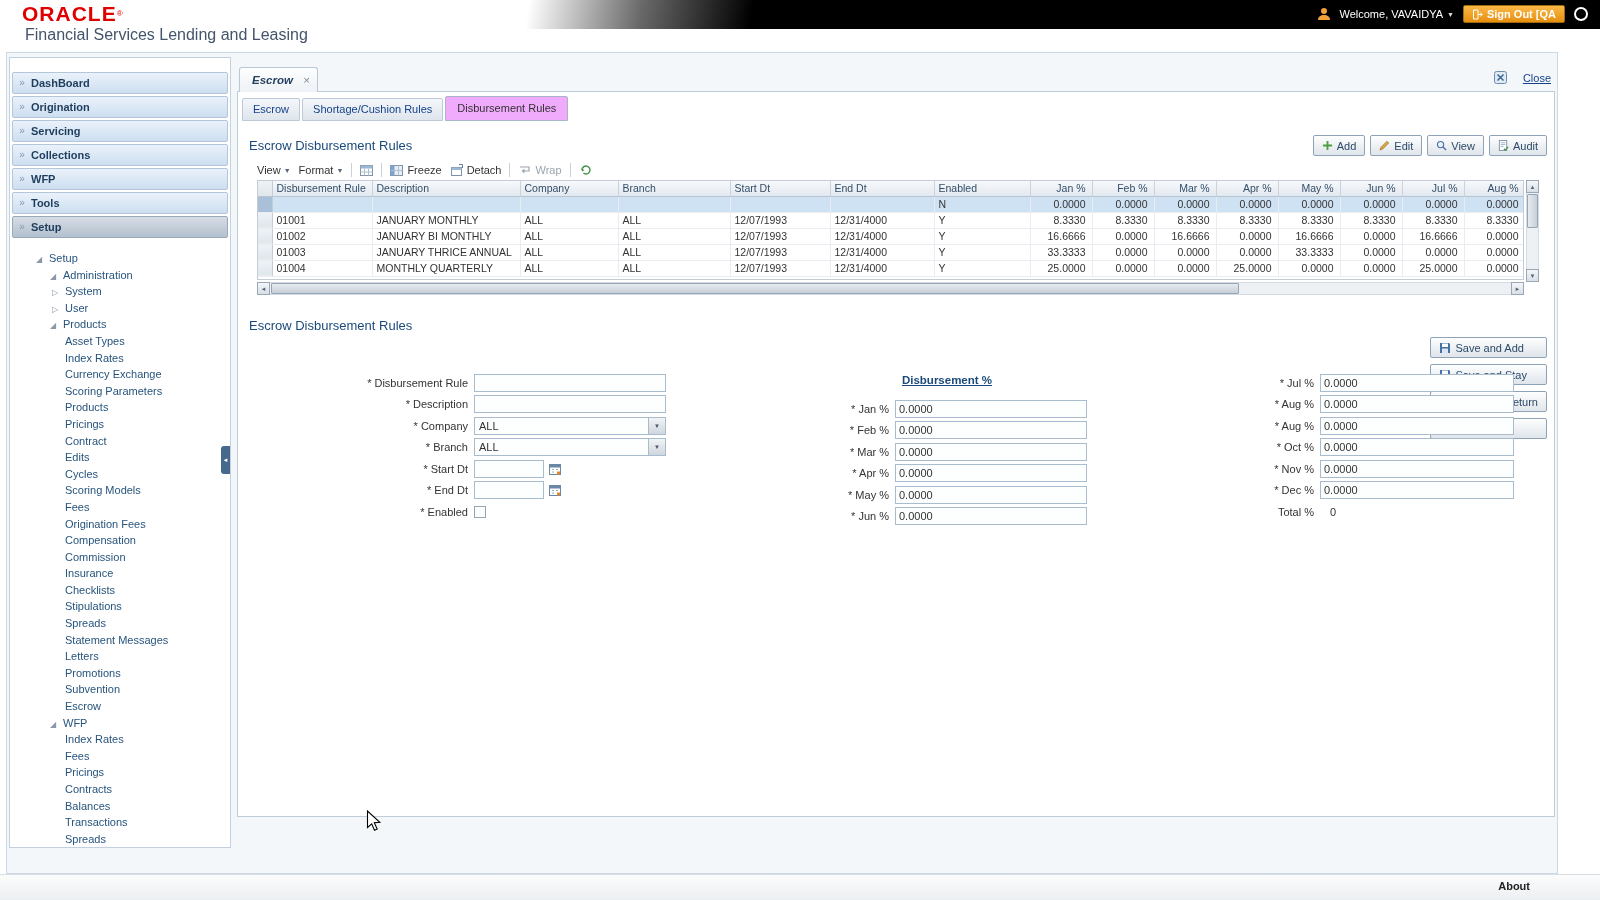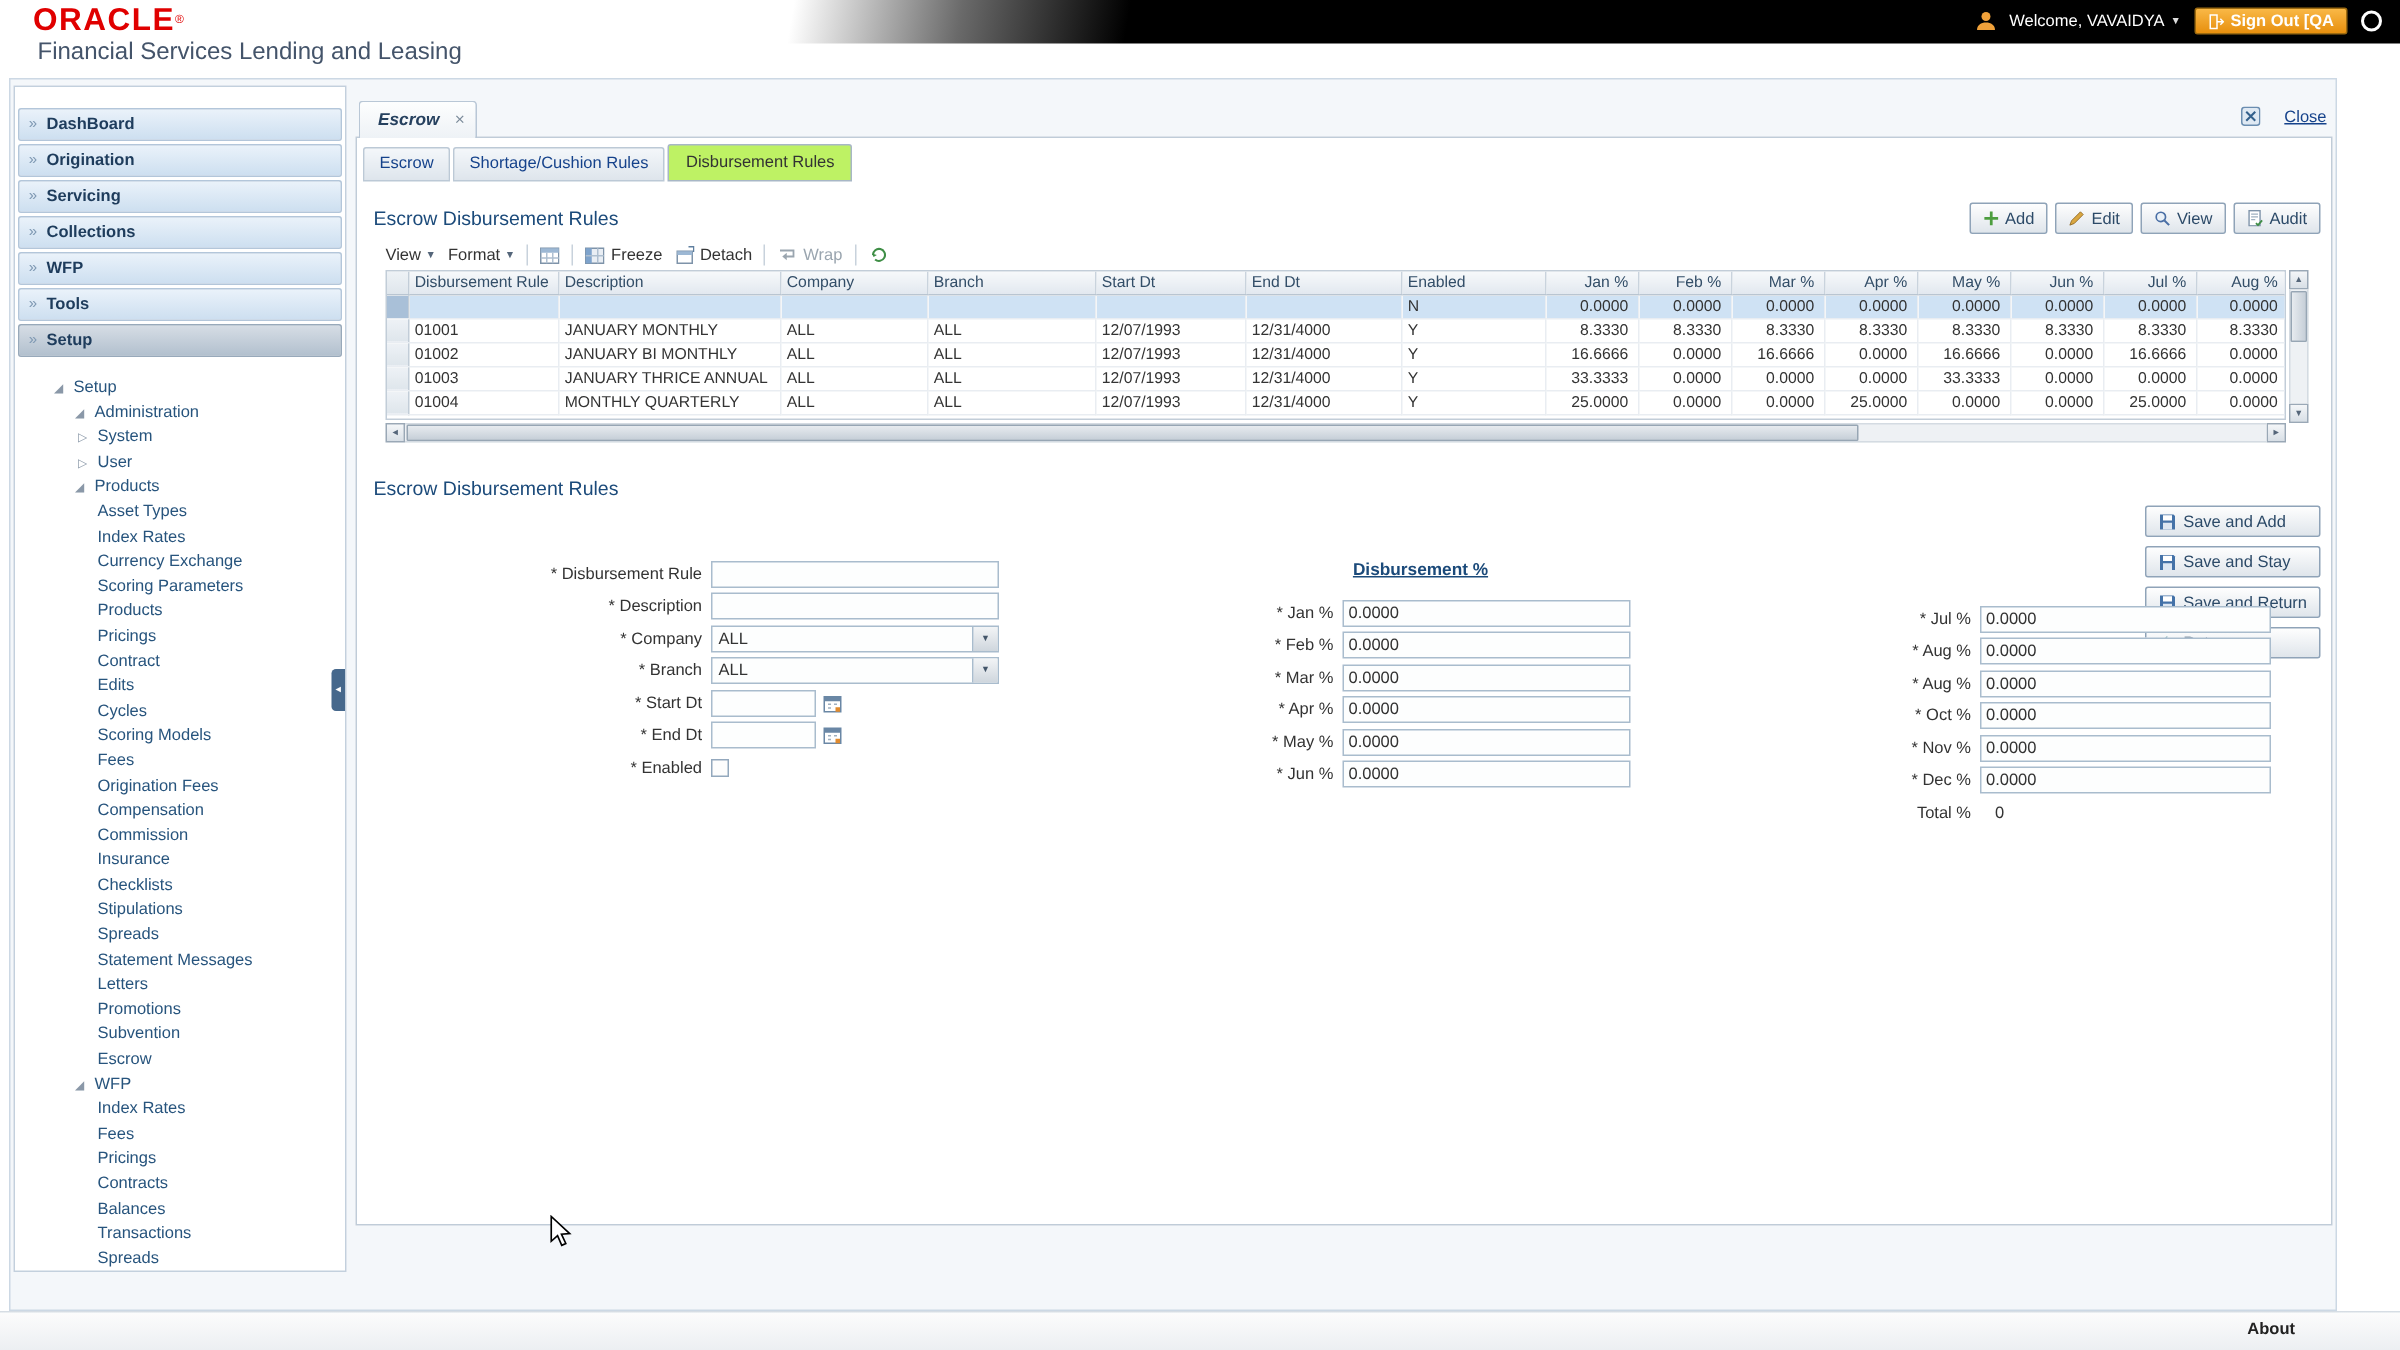--- a/index.html
+++ b/index.html
@@ -45,21 +45,21 @@
     background:linear-gradient(#fdfefe,#eef2f6); border:1px solid #b9c7d6; border-bottom:none;
     border-radius:3px 3px 0 0; font-style:italic; font-weight:bold; color:#26415f; font-size:11.5px; cursor:pointer; z-index:2; }
   .tab-x { position:absolute; right:7px; top:0; font-style:normal; font-weight:normal; color:#7a8a99; cursor:pointer; }
   .close-ctl { position:absolute; right:4px; top:14px; display:flex; align-items:center; gap:16px; color:#15428b; cursor:pointer; }
   .close-ctl .lbl { text-decoration:underline; }
   .panel { position:absolute; top:34px; left:0; right:0; bottom:26px; border:1px solid #c0ccd8; background:#fff; }
 
   .subtabs { position:absolute; top:4px; left:4px; display:flex; align-items:flex-end; }
   .subtab { padding:4px 10px 5px; margin-right:2px; background:linear-gradient(#f4f7fa,#dee5ec);
     border:1px solid #bcc9d6; border-radius:2px 2px 0 0; color:#15428b; cursor:pointer; }
-  .subtab.active { background:#bef264; color:#333; border-color:#a8b7c6; padding:5px 11px 6px; position:relative; z-index:2; }
+  .subtab.active { background:#f0abfc; color:#333; border-color:#a8b7c6; padding:5px 11px 6px; position:relative; z-index:2; }
 
   .grid-title, .form-title { position:absolute; left:11px; font-size:13px; font-weight:normal; color:#1b4a7a; }
   .grid-title { top:46px; }
   .form-title { top:226px; }
 
   .grid-actions { position:absolute; top:43px; right:7px; display:flex; gap:5px; }
   .form-buttons { position:absolute; top:245px; right:7px; display:flex; gap:6px;flex-direction:column; }
   .btn { display:inline-flex; align-items:center; gap:4px; height:21px; padding:0 8px;
     background:linear-gradient(#fefefe,#dfe5eb); border:1px solid #8fa3b8; border-radius:2px;
     font-size:11px; color:#2c4a68; cursor:pointer; }
@@ -93,21 +93,21 @@
   .vs-thumb { position:absolute; top:1px; left:0; width:11px; height:34px; background:linear-gradient(90deg,#e7ebef,#c6cfd8); border:1px solid #97a6b4; border-radius:1px; cursor:grab; }
 
   
   .form-area { position:absolute; top:272px; left:0; right:0; height:270px; }
   .frow { height:21.5px; display:flex; align-items:center; }
   .flabel { text-align:right; padding-right:6px; color:#333; flex:0 0 auto; }
   .fcol1 { position:absolute; left:0; top:8px; }
   .fcol1 .flabel { width:236px; }
   .fcol2 { position:absolute; left:520px; top:6px; width:360px; }
   .fcol2 .flabel { width:137px; }
-  .fcol3 { position:absolute; left:930px; top:8px; width:360px;margin-top:30px; }
+  .fcol3 { position:absolute; left:930px; top:8px; width:360px; }
   .fcol3 .flabel { width:152px; }
   .disb-hdr { margin-left:104px; width:170px; text-align:center; font-weight:bold; color:#1b4a7a; text-decoration:underline; height:28px; line-height:20px; font-size:11.5px; }
   .ftext { height:18px; border:1px solid #a9bccd; background:#fdfefe; font-family:"Liberation Sans",sans-serif; font-size:11px; padding:1px 3px; color:#333; }
   .w192 { width:192px; } .fcol3 .ftext { width:194px; } .fcol2 .ftext { width:192px; }
   .fdate { width:70px; }
   .fselect { width:192px; height:18px; border:1px solid #a9bccd; background:#fdfefe; display:flex; cursor:pointer; }
   .fselect .val { flex:1; padding:1px 4px; line-height:15px; }
   .fselect .arrow-btn { width:17px; background:linear-gradient(#f2f4f6,#cfd6dd); border-left:1px solid #a9bccd; text-align:center; font-size:6px; color:#44566a; line-height:16px; }
   .fcheckbox { width:12px; height:12px; border:1px solid #93a8bd; background:#fdfdfd; cursor:pointer; }
   .cal-btn { margin-left:4px; cursor:pointer; display:inline-flex; }

